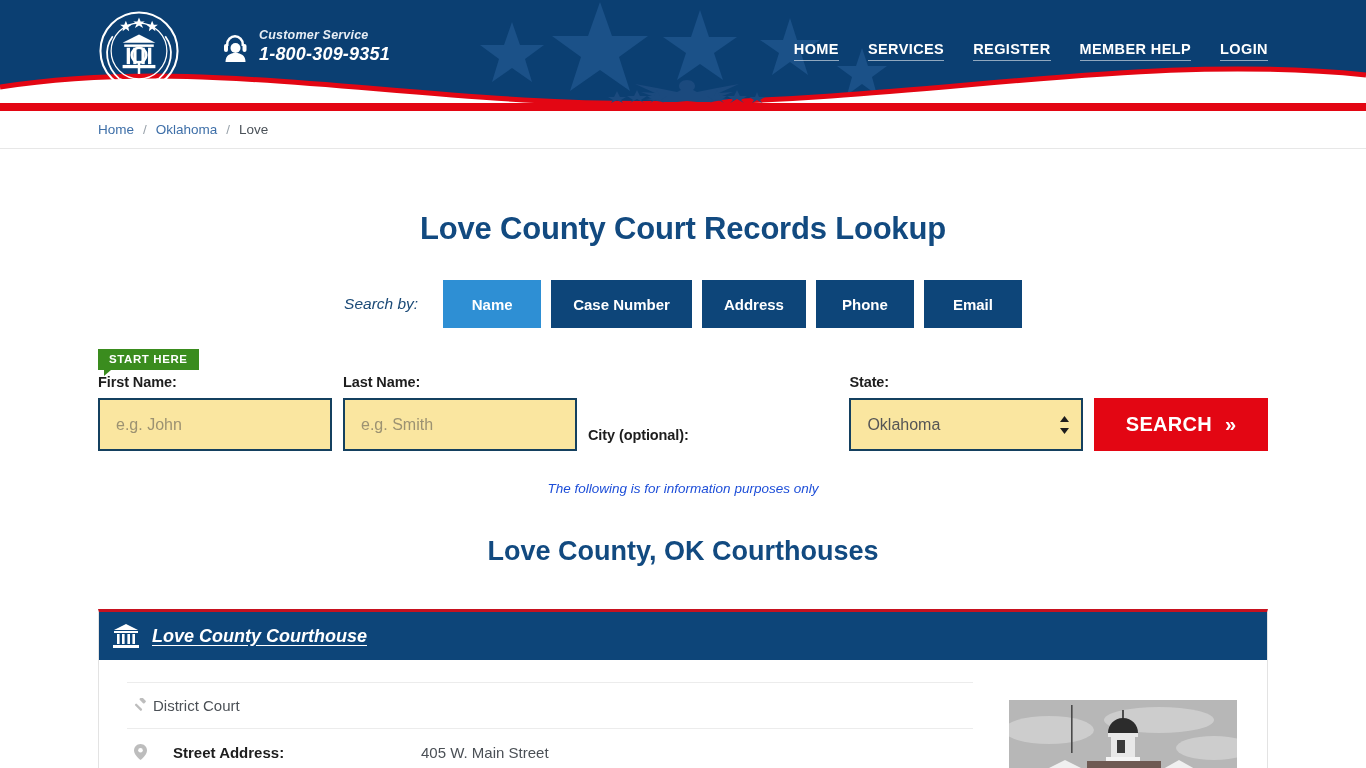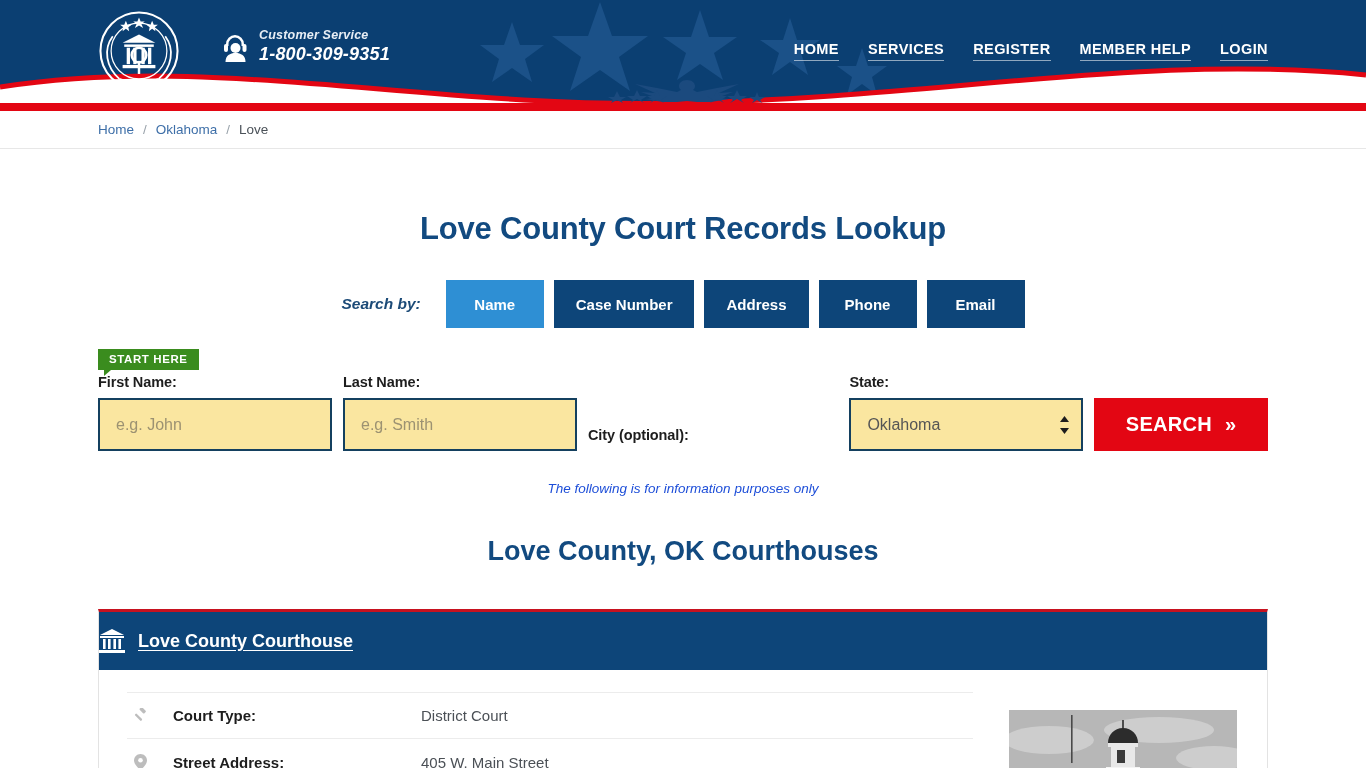--- a/index.html
+++ b/index.html
@@ -88,21 +88,21 @@
     font-size: 31px; font-weight: bold; letter-spacing: -.2px;
     margin-top: 62px;
   }
 
   .searchby-row {
     display: flex; align-items: center; justify-content: center;
     margin-top: 33px; gap: 10px;
   }
   .searchby-label {
     color: #1b4a77; font-size: 15.5px; font-style: italic;
-    font-weight: bold; margin-right: 15px;
+    font-weight: normal; margin-right: 15px;
   }
   .tab {
     height: 48px; min-width: 98px; padding: 0 22px;
     background: #0d4579; color: #ffffff;
     font-size: 15px; font-weight: bold;
     display: flex; align-items: center; justify-content: center;
     cursor: pointer; border: none;
     font-family: "Liberation Sans", sans-serif;
   }
   .tab.active { background: #2e8fd4; }
@@ -173,23 +173,24 @@
   }
 
   
   .card {
     margin-top: 42px;
     border: 1px solid #e3e3e3;
     border-top: 3px solid #c7121f;
     background: #ffffff;
   }
   .card-head {
-    background: #0d4579; height: 58px;
+    background: #0d4579; height: 48px;
     display: flex; align-items: center;
-    padding-left: 0;
+    padding-left: 14px;
+    font-style: italic;
   }
   .bank-icon { width: 26px; height: 24px; flex: none; margin-right: 13px; }
   .card-head-title {
     color: #ffffff; font-size: 18px; font-weight: bold;
     text-decoration: underline; text-underline-offset: 3px;
     cursor: pointer;
   }
 
   .card-body { display: flex; padding: 22px 28px 0 28px; }
   .detail-col { flex: 1; max-width: 862px; }
@@ -381,21 +382,20 @@
 
         <div class="detail-row">
           <span class="d-icon">
             <svg width="15" height="15" viewBox="0 0 15 15">
               <g fill="#bdbdbd">
                 <rect x="6.5" y="0.5" width="6.5" height="3.6" rx="1" transform="rotate(45 9.7 2.3)"></rect>
                 <rect x="1" y="8" width="9" height="2.4" rx="1" transform="rotate(45 5.5 9.2)"></rect>
               </g>
             </svg>
           </span>
-          <span class="d-label">Court Type:</span>
           <span class="d-value">District Court</span>
         </div>
 
         <div class="detail-row">
           <span class="d-icon">
             <svg width="13" height="16" viewBox="0 0 13 16">
               <path d="M6.5 0 C2.9 0 0 2.9 0 6.5 C0 11 6.5 16 6.5 16 C6.5 16 13 11 13 6.5 C13 2.9 10.1 0 6.5 0 z" fill="#bdbdbd"></path>
               <circle cx="6.5" cy="6.2" r="2.3" fill="#ffffff"></circle>
             </svg>
           </span>

